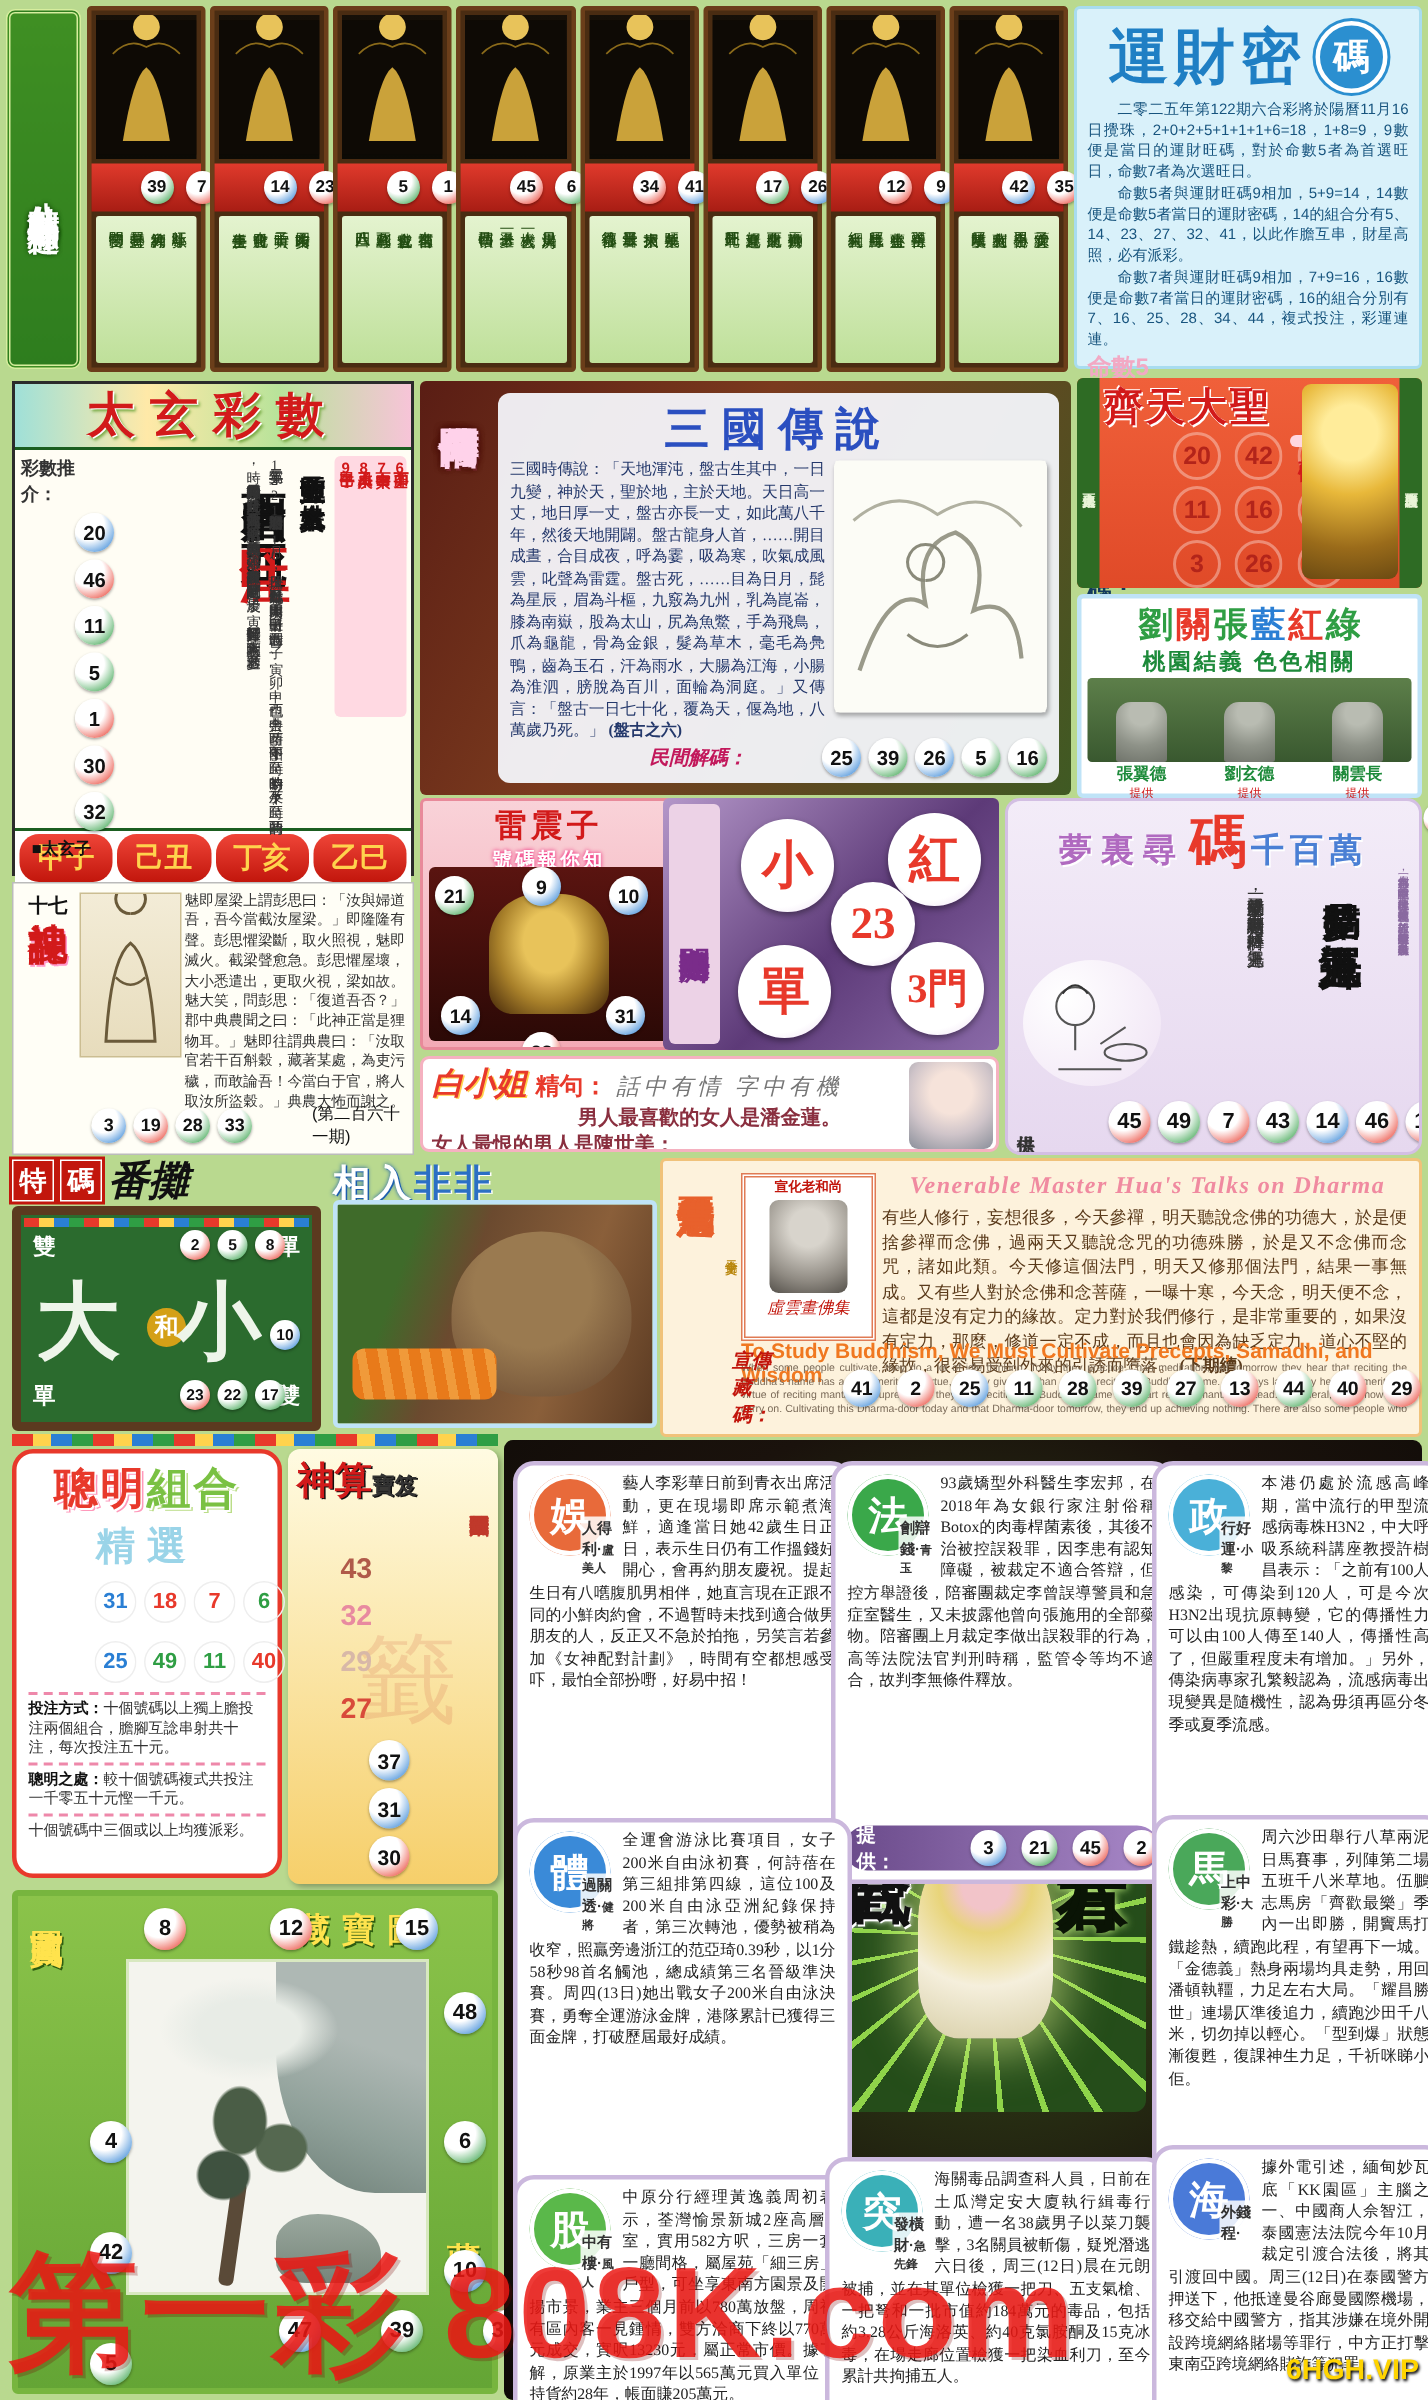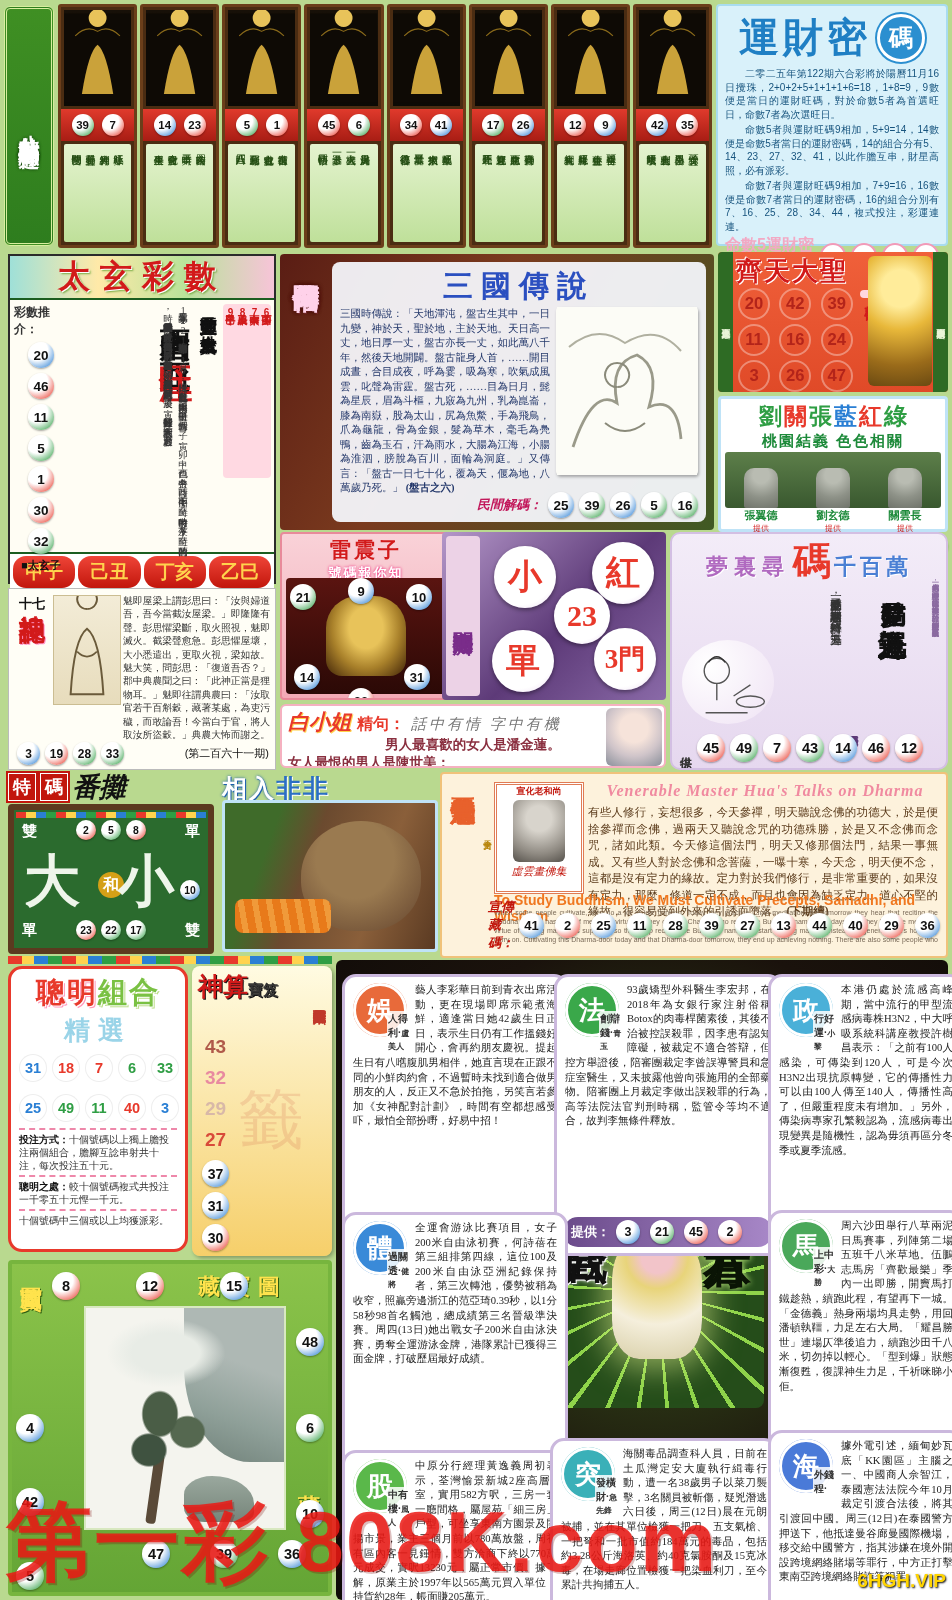--- a/index.html
+++ b/index.html
@@ -1,21 +1,21 @@
 <!DOCTYPE html>
 <html><head>
 <meta charset="utf-8">
 <style>
   html,body{margin:0;padding:0;background:#9db87a;}
   .page{position:relative;width:952px;height:1600px;background:#b9d98f;overflow:hidden;
         font-family:"Liberation Sans",sans-serif;color:#222;}
   .sec{position:absolute;box-sizing:border-box;}
   .vtx{writing-mode:vertical-rl;text-orientation:upright;}
   
-  .ballrow{--d:24px;display:flex;align-items:center;gap:5px;}
+  .ballrow{--d:24px;display:flex;align-items:center;gap:5px;margin-left:44px;}
   .ball{display:inline-flex;align-items:center;justify-content:center;flex:none;
         width:var(--d);height:var(--d);border-radius:50%;font-weight:bold;color:#111;
         font-size:calc(var(--d)*.52);box-shadow:0 1px 2px rgba(0,0,0,.35);}
   .ball.cr{background:radial-gradient(circle at 35% 30%,#fff 0 42%,#e8392b 95%);}
   .ball.cb{background:radial-gradient(circle at 35% 30%,#fff 0 42%,#2a7fd4 95%);}
   .ball.cg{background:radial-gradient(circle at 35% 30%,#fff 0 42%,#2f9e44 95%);}
   .ball.outline{background:#fff0;box-shadow:none;border:2px solid currentColor;}
   .obl5 .ball{color:#f29ab8;border-color:#f29ab8;background:#fff;}
   .obl7 .ball{color:#1f6fb0;border-color:#1f6fb0;background:#fff;}
   .plainnum .ball{background:none;box-shadow:0 0 0 1px #eee inset;}

